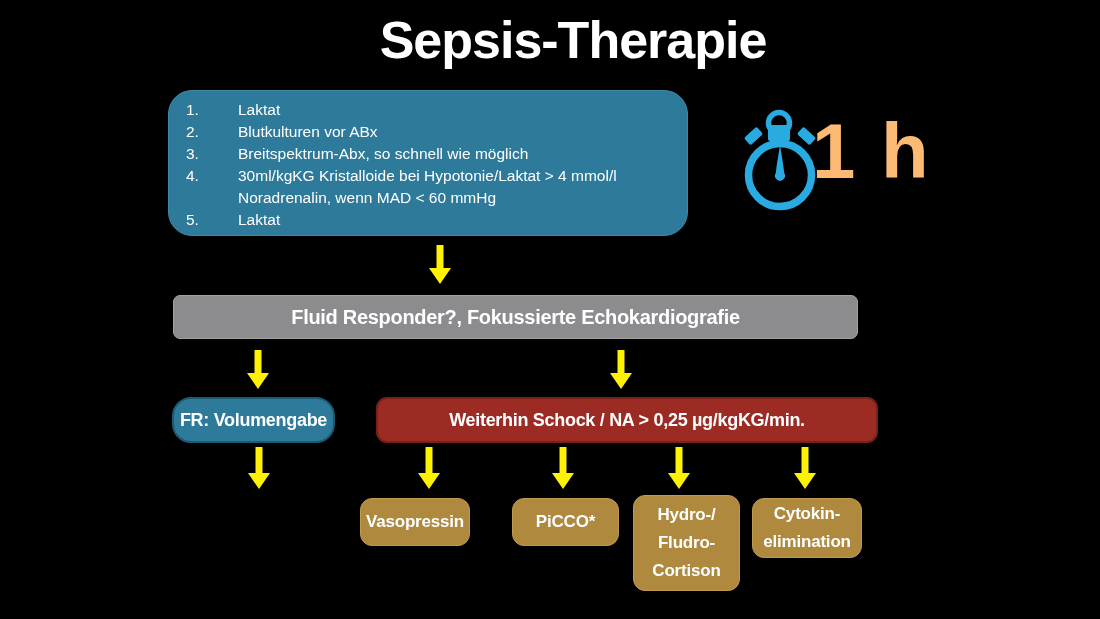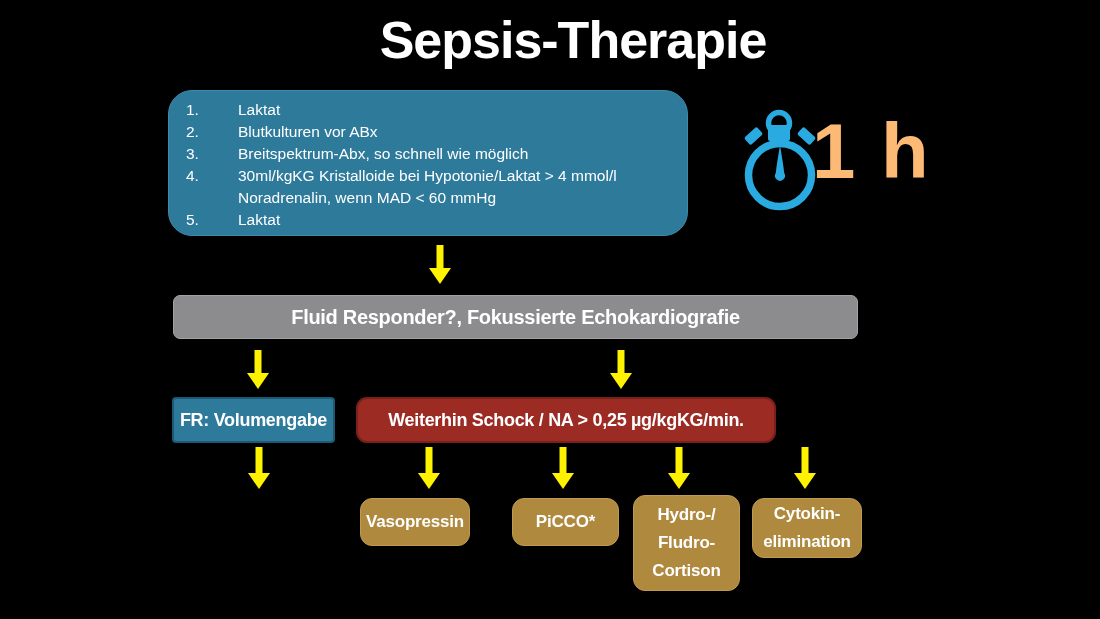--- a/index.html
+++ b/index.html
@@ -83,34 +83,34 @@
   }
 
   
   .fr-box {
     left: 172px;
     top: 397px;
     width: 163px;
     height: 46px;
     background: #2E7A9B;
     border: 2px solid #1c5974;
-    border-radius: 4px;
+    border-radius: 19px;
     box-sizing: border-box;
     text-align: center;
     line-height: 42px;
     font-size: 18px;
     font-weight: 700;
     letter-spacing: -0.3px;
   }
 
   
   .shock-box {
-    left: 356px;
+    left: 376px;
     top: 397px;
-    width: 420px;
+    width: 502px;
     height: 46px;
     background: #9B2B23;
     border: 2px solid #78201a;
     border-radius: 11px;
     box-sizing: border-box;
     text-align: center;
     line-height: 42px;
     font-size: 18px;
     font-weight: 700;
     letter-spacing: -0.3px;

